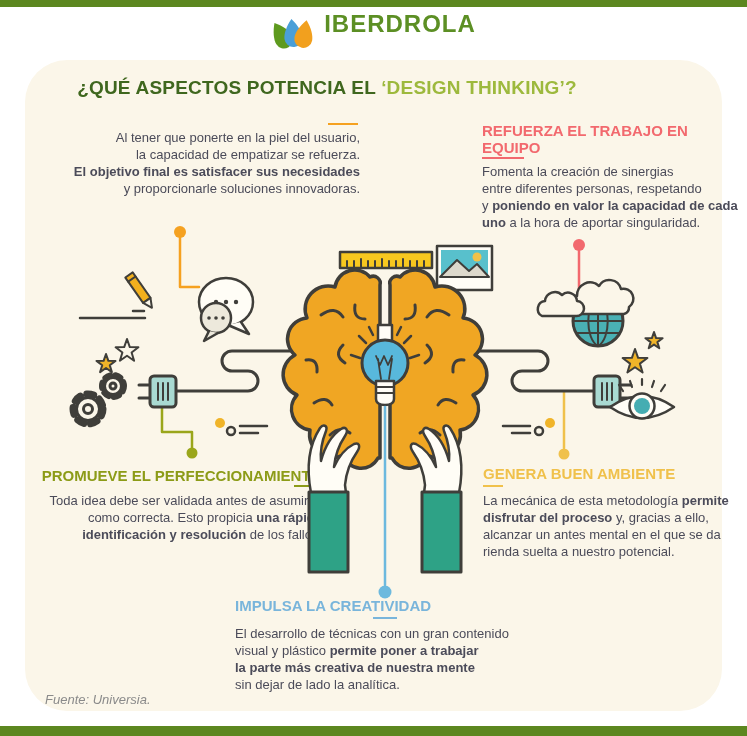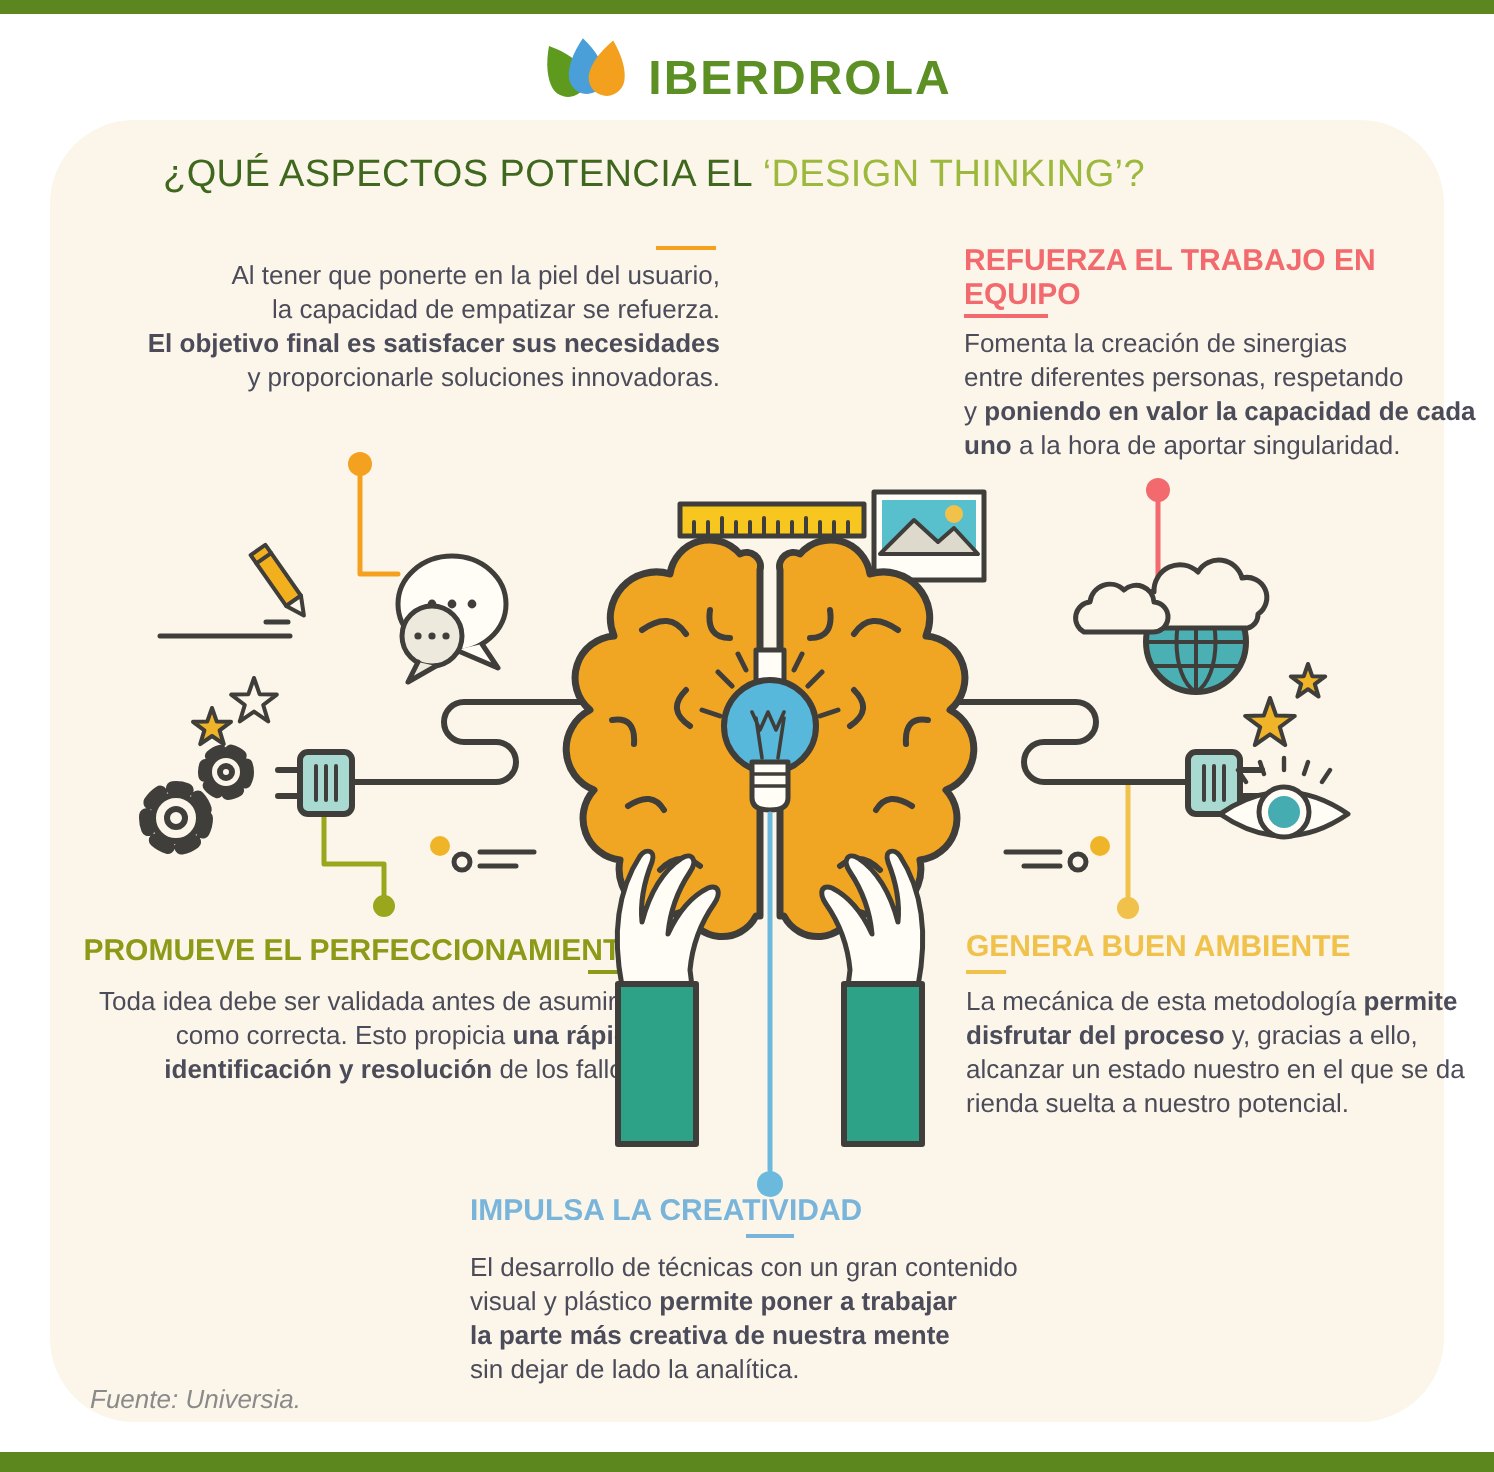--- a/index.html
+++ b/index.html
@@ -10,24 +10,24 @@
   }
   html,body{margin:0;padding:0}
   body{width:747px;height:736px;position:relative;background:#fff;
        font-family:"Liberation Sans",sans-serif;overflow:hidden}
   .bar{position:absolute;left:0;width:747px;background:var(--green)}
   .bar.top{top:0;height:7px}
   .bar.bottom{top:726px;height:10px}
   .card{position:absolute;left:25px;top:60px;width:697px;height:651px;
         background:var(--cream);border-radius:42px}
   .logo{position:absolute;top:10px;left:0;width:747px;display:flex;
-        justify-content:center;align-items:flex-end;gap:7px}
+        justify-content:center;align-items:flex-start;gap:7px}
   .logo-text{font-size:24px;font-weight:bold;color:#5C8F24;letter-spacing:1px}
   .title{position:absolute;top:77px;left:0;width:654px;text-align:center;
-         font-size:19px;font-weight:normal;letter-spacing:.2px;color:var(--dkgreen)}
+         font-size:19px;font-weight:bold;letter-spacing:.2px;color:var(--dkgreen)}
   .title .hl{color:var(--ltgreen)}
   .block{position:absolute;font-size:13px;color:var(--body);line-height:17px}
   .block h2{font-size:15px;margin:0;letter-spacing:0}
   .block .line{white-space:nowrap}
   .block .b{font-weight:bold}
   .ubar{height:2px}
   .right{text-align:right}
   .center{}
   #empathy{left:40px;top:122px;width:320px}
   #empathy h2{color:var(--orange)}
@@ -102,21 +102,21 @@
       <div class="line"><span class="b">identificación y resolución</span><span> de los fallos.</span></div>
     </div>
 </div>
 
 <div class="block" id="atmosphere">
   <h2>GENERA BUEN AMBIENTE</h2>
   <div class="ubar"></div>
   <div class="txt">
       <div class="line"><span>La mecánica de esta metodología </span><span class="b">permite</span></div>
       <div class="line"><span class="b">disfrutar del proceso</span><span> y, gracias a ello,</span></div>
-      <div class="line"><span>alcanzar un estado nuestro en el que se da</span></div>
+      <div class="line"><span>alcanzar un antes mental en el que se da</span></div>
       <div class="line"><span>rienda suelta a nuestro potencial.</span></div>
     </div>
 </div>
 
 <div class="block center" id="creativity">
   <h2>IMPULSA LA CREATIVIDAD</h2>
   <div class="ubar"></div>
   <div class="txt">
       <div class="line"><span>El desarrollo de técnicas con un gran contenido</span></div>
       <div class="line"><span>visual y plástico </span><span class="b">permite poner a trabajar</span></div>

